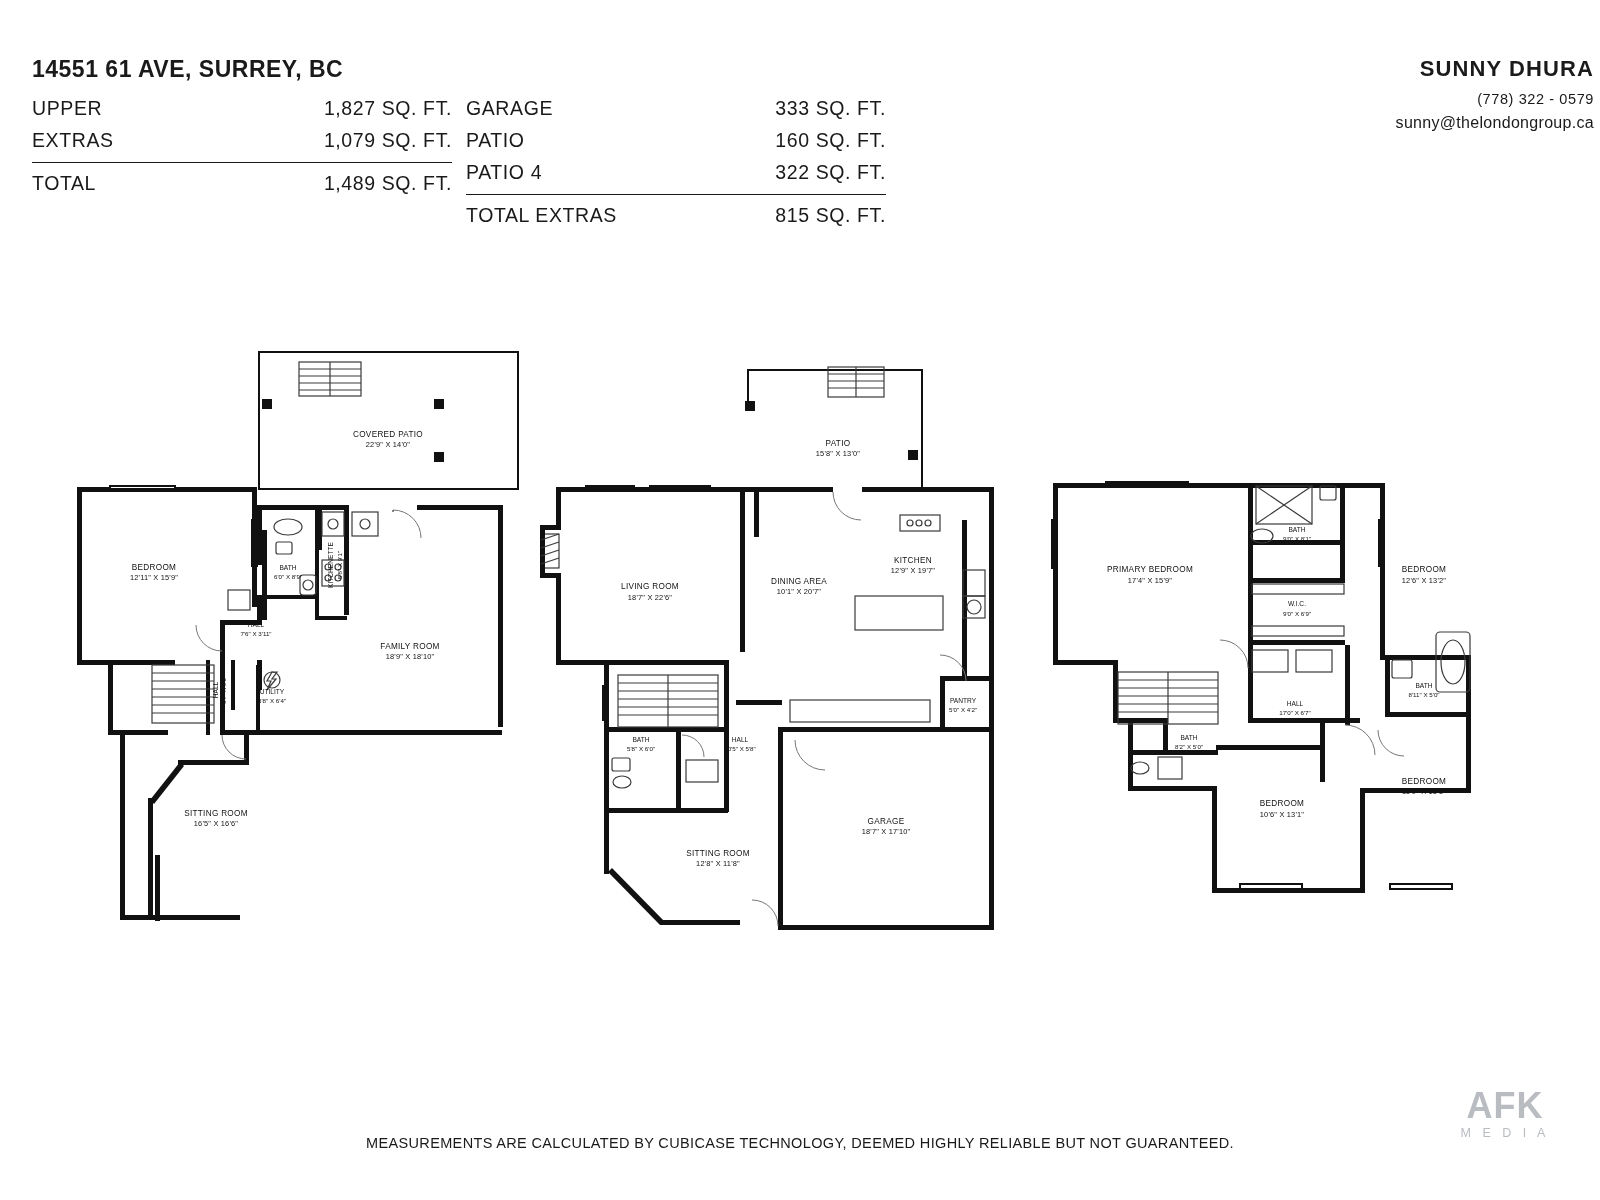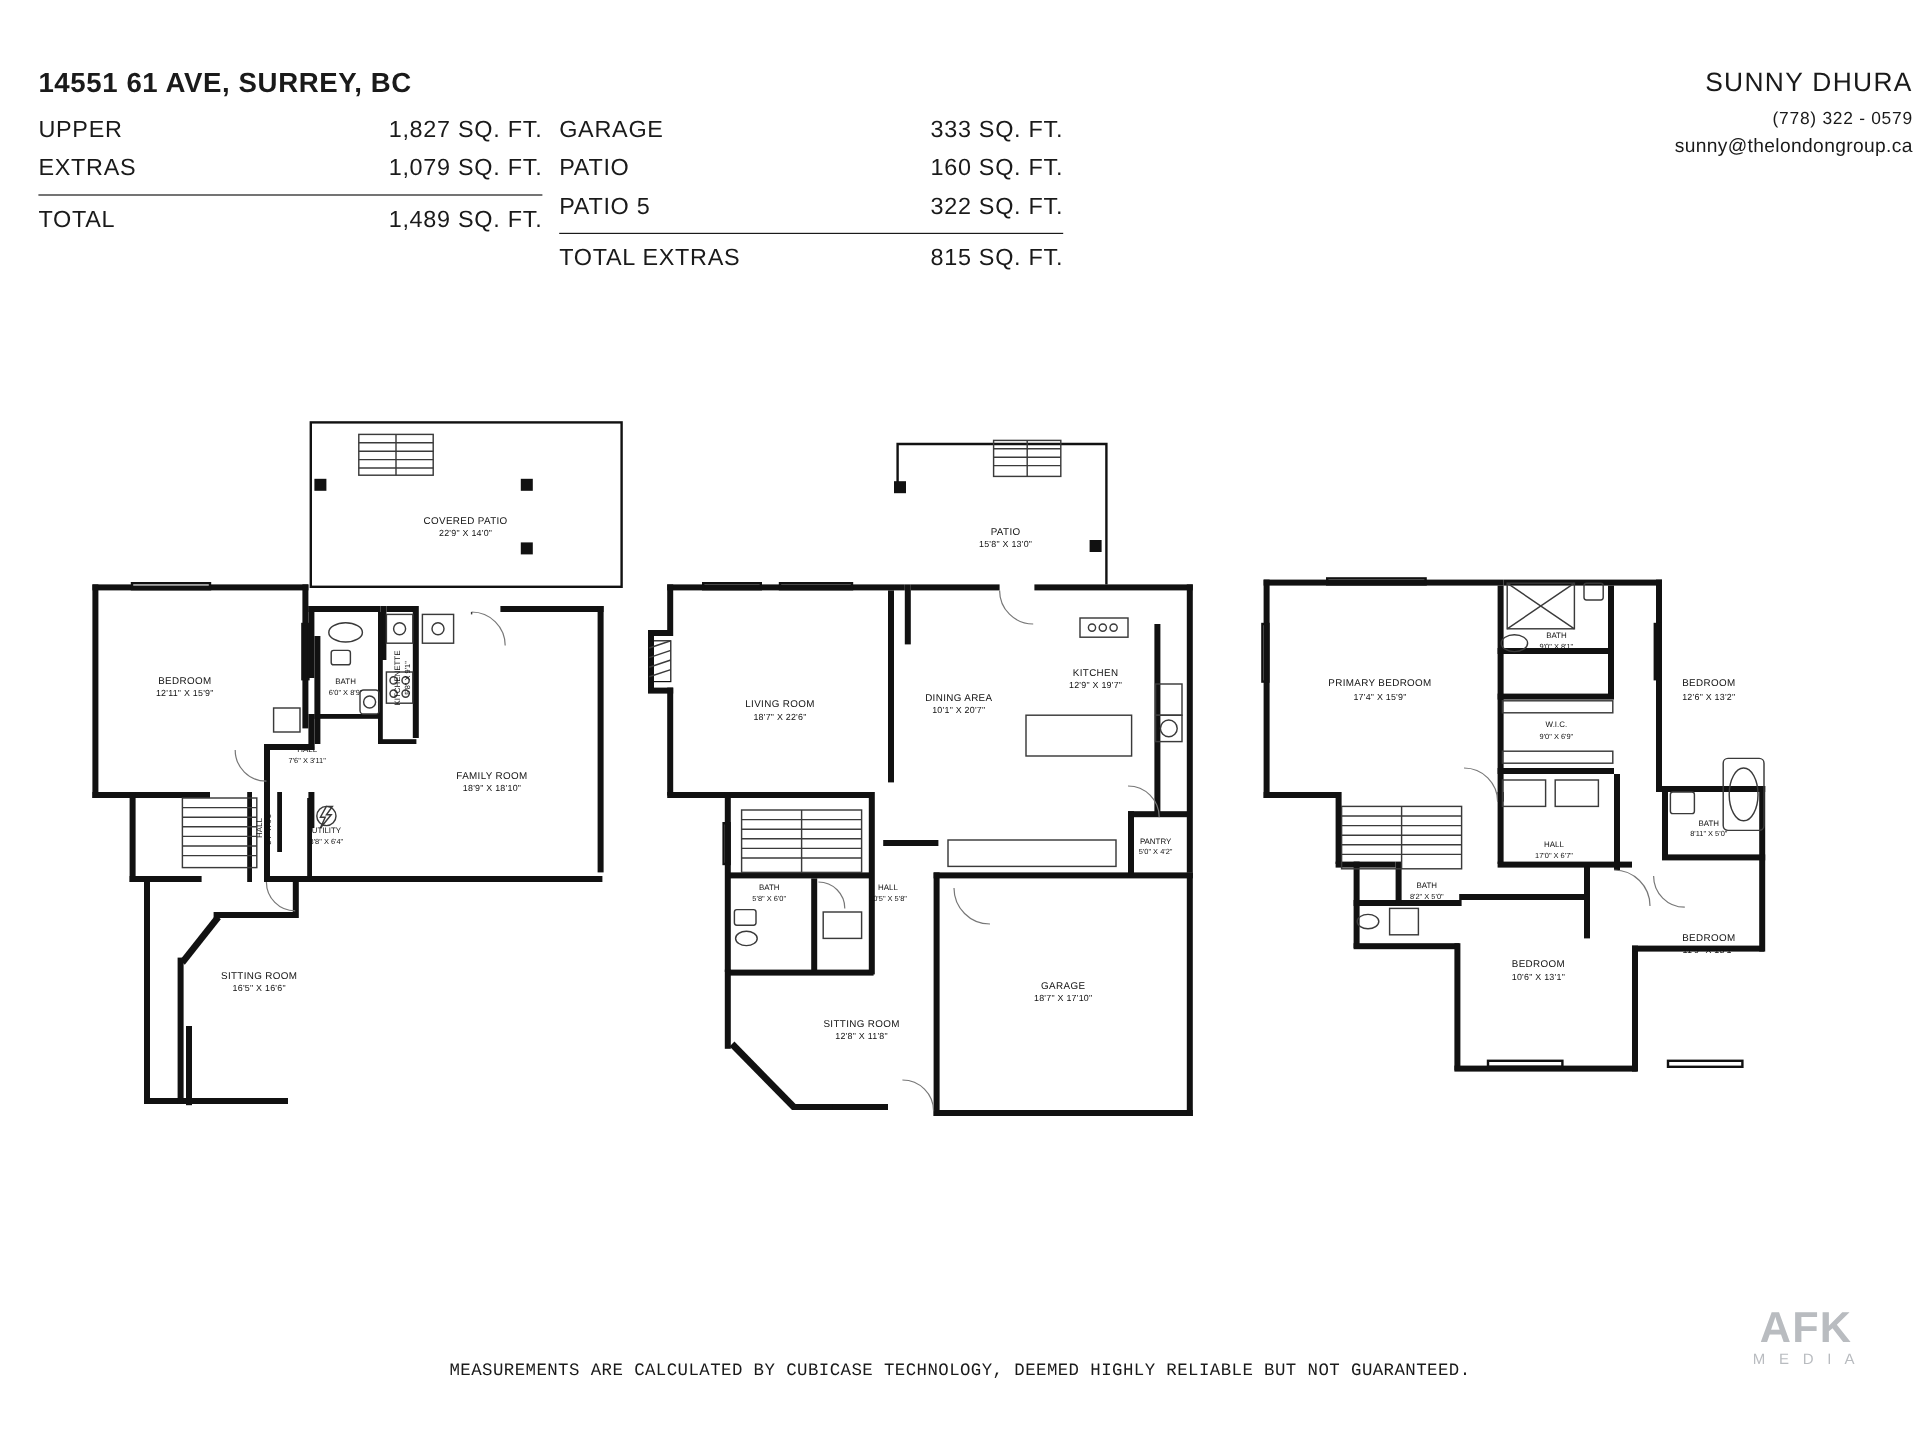--- a/index.html
+++ b/index.html
@@ -69,21 +69,21 @@
   .sum-row.total { font-size: 19.5px; }
 
   .agent {
     position: absolute;
     right: 32px;
     top: 56px;
     text-align: right;
   }
   .agent-name {
     font-size: 22px;
-    font-weight: normal;
+    font-weight: bold;
     letter-spacing: 1.1px;
     margin-left: 20px;
   }
   .agent-phone {
     font-size: 14.5px;
     margin-top: 9px;
     letter-spacing: 0.6px;
   }
   .agent-email {
     font-size: 16px;
@@ -110,21 +110,20 @@
   
   .footer-note {
     position: absolute;
     left: 0;
     top: 1135px;
     width: 1600px;
     text-align: center;
     font-size: 14.5px;
     letter-spacing: 0.35px;
     color: #1a1a1a;
-    font-family: Liberation Mono, monospace;
   }
   .logo {
     position: absolute;
     right: 36px;
     top: 1088px;
     width: 118px;
     text-align: center;
     color: #b9bcc0;
   }
   .logo-afk {
@@ -165,21 +164,21 @@
     <div class="sum-col right">
       <div class="sum-row">
         <span class="sum-label">GARAGE</span>
         <span class="sum-value">333 SQ. FT.</span>
       </div>
       <div class="sum-row">
         <span class="sum-label">PATIO</span>
         <span class="sum-value">160 SQ. FT.</span>
       </div>
       <div class="sum-row">
-        <span class="sum-label">PATIO 5</span>
+        <span class="sum-label">PATIO 4</span>
         <span class="sum-value">322 SQ. FT.</span>
       </div>
       <div class="sum-rule"></div>
       <div class="sum-row total">
         <span class="sum-label">TOTAL EXTRAS</span>
         <span class="sum-value">815 SQ. FT.</span>
       </div>
     </div>
   </div>
 

